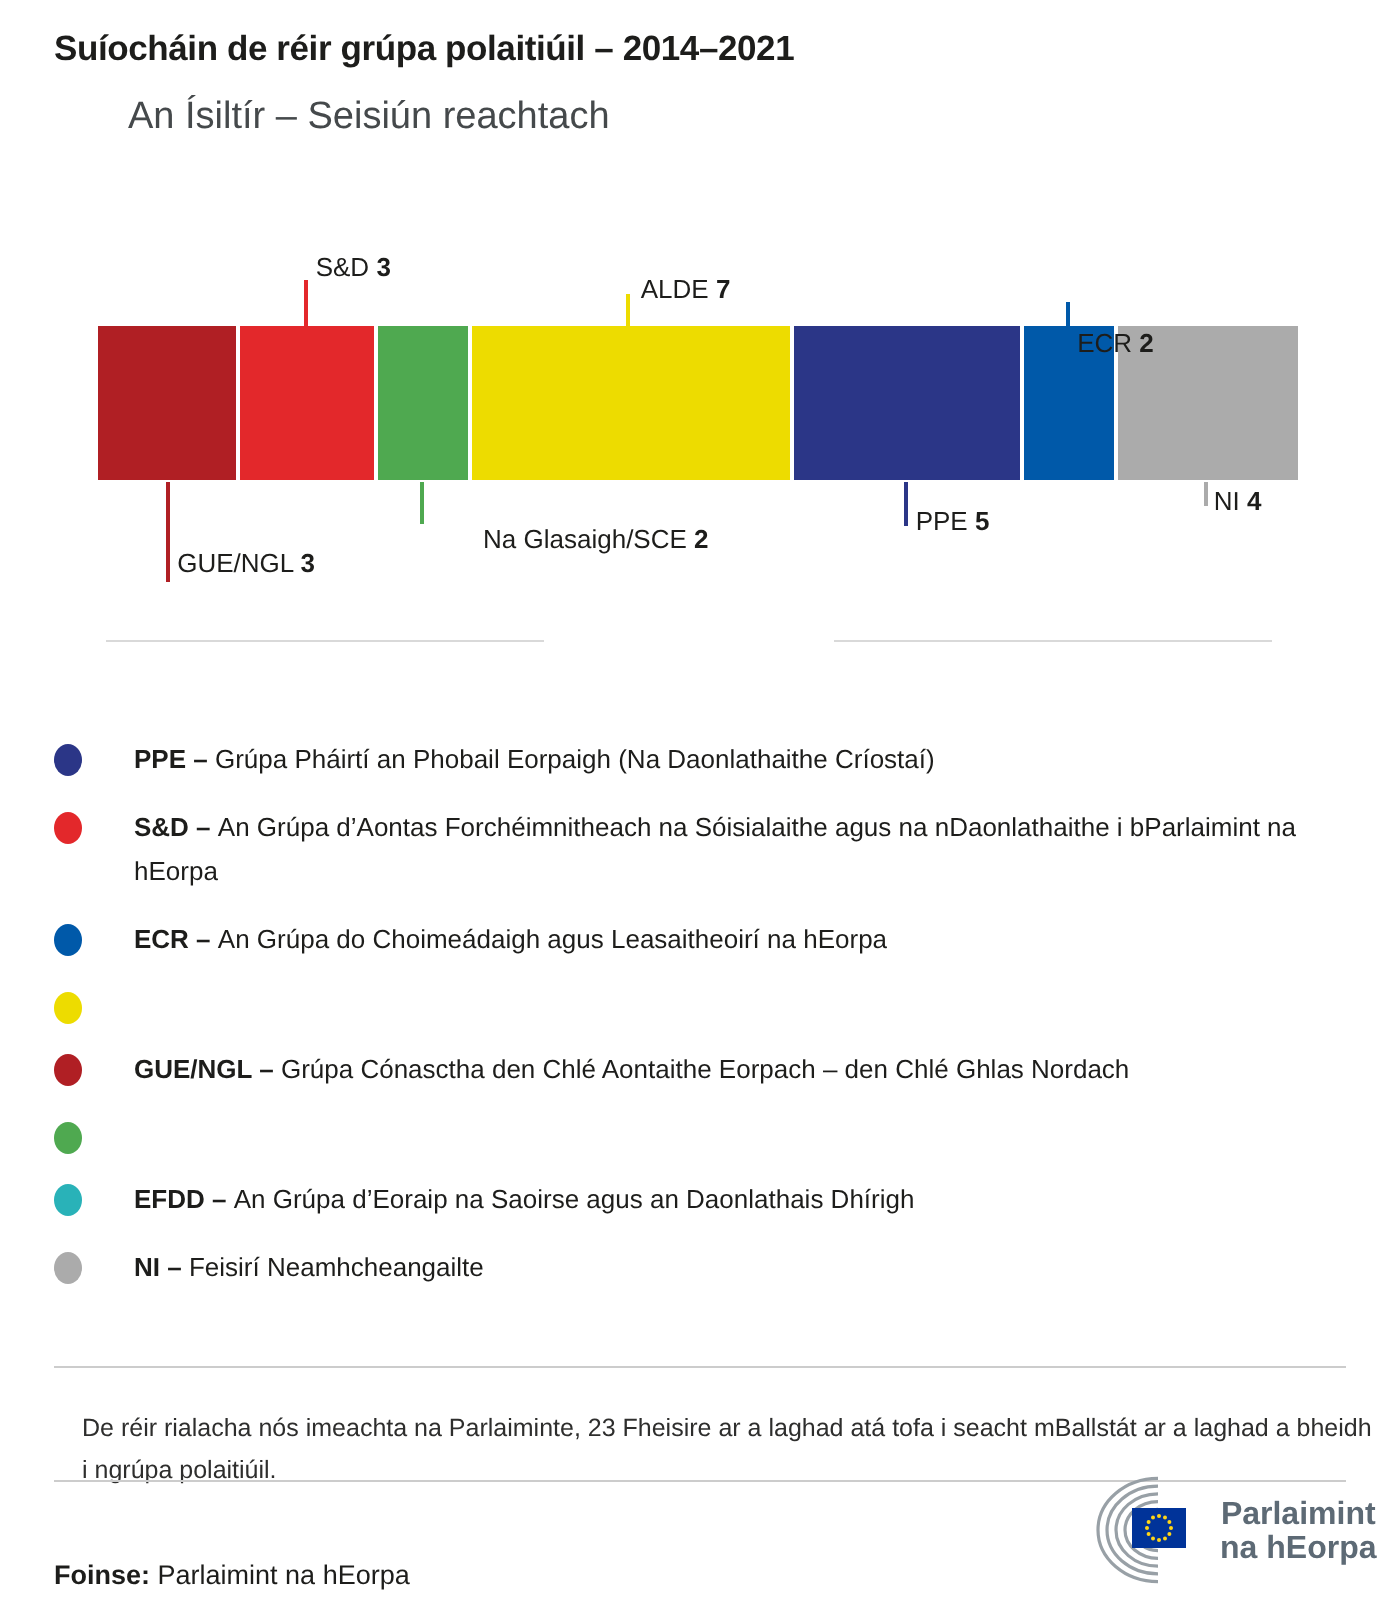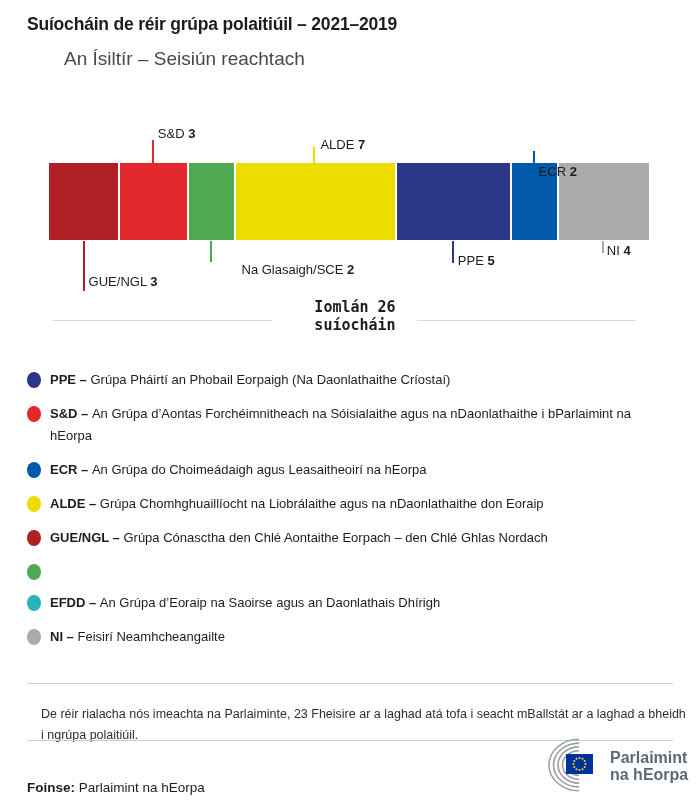--- a/index.html
+++ b/index.html
@@ -21,40 +21,40 @@
   .total-rule{position:absolute;top:320px;height:1px;background:#d9d9d9;}
   .total-rule.left{left:53px;width:219px;}
   .total-rule.right{left:417px;width:219px;}
   .total-text{position:absolute;left:280px;top:298px;width:150px;text-align:center;
               font-family:"DejaVu Sans Mono",monospace;font-weight:700;font-size:15px;line-height:18px;color:#1d1d1b;}
 
   
   .legend-heading{position:absolute;left:26px;top:340px;font-size:18px;font-weight:700;}
   #legend{position:absolute;left:27px;top:369px;width:645px;margin:0;padding:0;list-style:none;
           display:flex;flex-direction:column;gap:12px;}
-  #legend li{display:flex;gap:9px;align-items:flex-start;}
+  #legend li{display:flex;gap:26px;align-items:flex-start;}
   .dot{flex:0 0 auto;width:14px;height:16px;border-radius:50%;margin-top:3px;}
   #legend p{margin:0;font-size:13px;line-height:22px;max-width:614px;}
   #legend b{font-weight:700;}
 
   
   .rule{position:absolute;left:27px;width:646px;height:1px;background:#cccccc;}
   .rule.r1{top:683px;} .rule.r2{top:740px;}
   .note{position:absolute;left:41px;top:691px;width:650px;font-size:12.5px;line-height:21px;color:#2e2e2d;}
   .source{position:absolute;left:27px;top:766px;font-size:13.5px;color:#1d1d1b;}
   .source b{font-weight:700;}
   .logo{position:absolute;left:533px;top:737px;display:flex;align-items:center;gap:7px;}
-  .logo-text{font-size:16px;font-weight:700;line-height:17px;}
+  .logo-text{font-size:16px;font-weight:700;line-height:17px;text-align:center;}
 </style>
 </head>
 <body>
 
 <div class="canvas">
 
-  <div class="title">Suíocháin de réir grúpa polaitiúil – 2021–2019</div>
+  <div class="title">Suíocháin de réir grúpa polaitiúil – 2014–2021</div>
   <div class="subtitle">An Ísiltír – Seisiún reachtach</div>
 
   <div id="chart">
     <div id="bar">
         <div class="seg" style="width: 11.5385%; background: rgb(176, 31, 36);"></div>
         <div class="seg" style="width: 11.5385%; background: rgb(227, 40, 43);"></div>
         <div class="seg" style="width: 7.69231%; background: rgb(79, 169, 80);"></div>
         <div class="seg" style="width: 26.9231%; background: rgb(237, 220, 0);"></div>
         <div class="seg" style="width: 19.2308%; background: rgb(43, 54, 135);"></div>
         <div class="seg" style="width: 7.69231%; background: rgb(0, 89, 169);"></div>
@@ -72,41 +72,36 @@
       <div class="callout-line" style="left: 451.846px; background: rgb(43, 54, 135); height: 22px; top: 241px;"></div>
       <div class="callout-label" style="left: 457.846px; top: 253px; text-align: center;"><span>PPE </span><b>5</b></div>
       <div class="callout-line" style="left: 532.615px; background: rgb(0, 89, 169); height: 12px; top: 151px;"></div>
       <div class="callout-label" style="left: 538.615px; top: 164px;"><span>ECR </span><b>2</b></div>
       <div class="callout-line" style="left: 601.846px; background: rgb(171, 171, 171); height: 12px; top: 241px;"></div>
       <div class="callout-label" style="left: 606.846px; top: 243px;"><span>NI </span><b>4</b></div>
     </div>
 
   <div class="total-rule left"></div>
   <div class="total-rule right"></div>
-  <div class="total-text">
-    <div>Iomlán 26</div>
-    <div>suíocháin</div>
-  </div>
 
   <ul id="legend">
       <li>
         <span class="dot" style="background: rgb(43, 54, 135);"></span>
         <p><b>PPE – </b>Grúpa Pháirtí an Phobail Eorpaigh (Na Daonlathaithe Críostaí)</p>
       </li>
       <li>
         <span class="dot" style="background: rgb(227, 40, 43);"></span>
         <p><b>S&amp;D – </b>An Grúpa d’Aontas Forchéimnitheach na Sóisialaithe agus na nDaonlathaithe i bParlaimint na hEorpa</p>
       </li>
       <li>
         <span class="dot" style="background: rgb(0, 89, 169);"></span>
         <p><b>ECR – </b>An Grúpa do Choimeádaigh agus Leasaitheoirí na hEorpa</p>
       </li>
       <li>
         <span class="dot" style="background: rgb(237, 220, 0);"></span>
-        <p><b>ALDE – </b>Grúpa Chomhghuaillíocht na Liobrálaithe agus na nDaonlathaithe don Eoraip</p>
       </li>
       <li>
         <span class="dot" style="background: rgb(176, 31, 36);"></span>
         <p><b>GUE/NGL – </b>Grúpa Cónasctha den Chlé Aontaithe Eorpach – den Chlé Ghlas Nordach</p>
       </li>
       <li>
         <span class="dot" style="background: rgb(79, 169, 80);"></span>
       </li>
       <li>
         <span class="dot" style="background: rgb(41, 178, 184);"></span>

